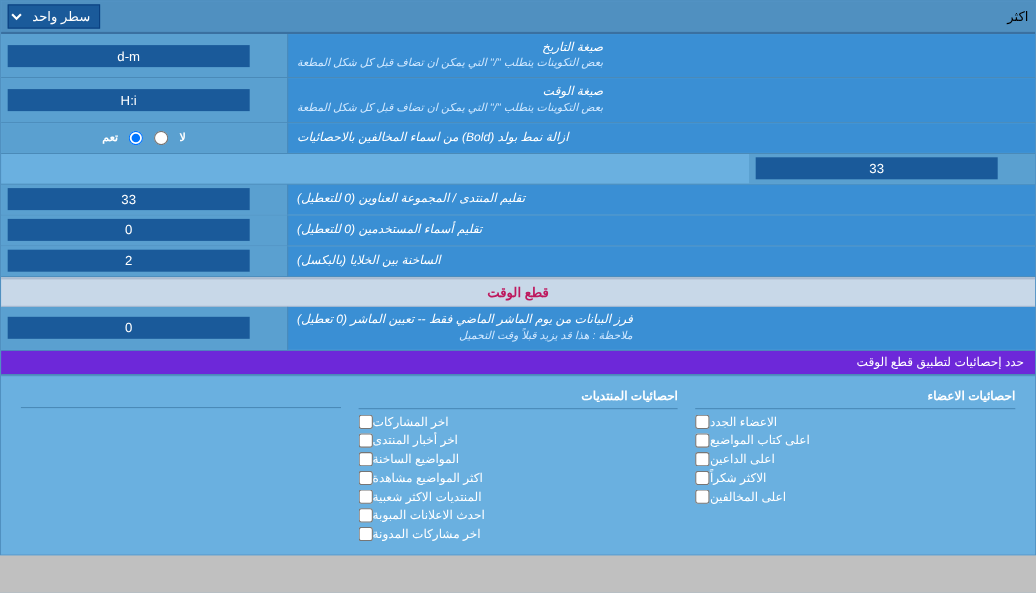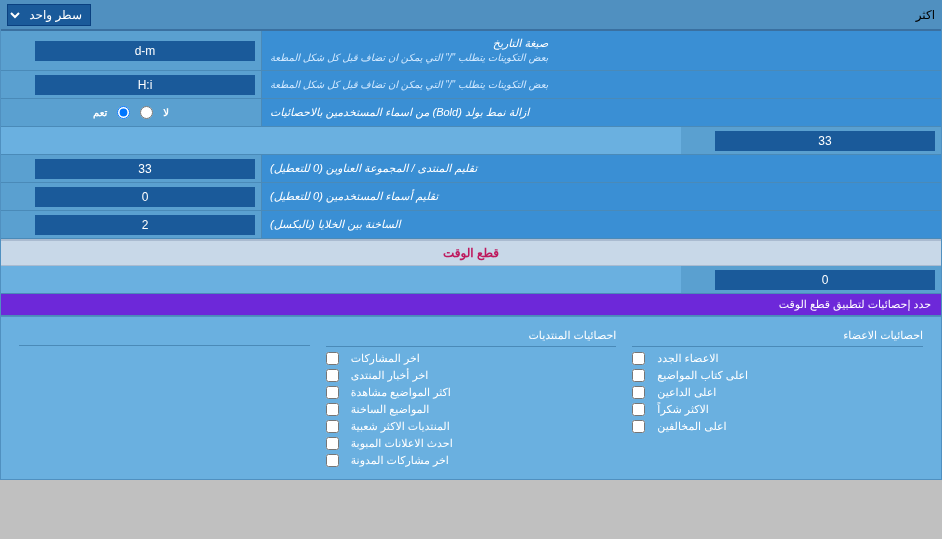--- a/index.html
+++ b/index.html
@@ -33,21 +33,21 @@
       font-size: 11px;
       line-height: 1.4;
       font-style: italic;
     }
     .row-input {
       width: 260px;
       min-width: 260px;
       background: #5aa0d0;
       display: flex;
       align-items: center;
-      justify-content: flex-start;
+      justify-content: flex-end;
       padding: 3px 6px;
     }
     .row-input input[type="text"] {
       width: 220px;
       background: #1a5a9a;
       color: #fff;
       border: none;
       padding: 3px 6px;
       text-align: center;
       font-size: 12px;
@@ -107,33 +107,33 @@
       display: grid;
       grid-template-columns: 1fr 1fr 1fr;
       gap: 0;
     }
     .checkbox-column {
       padding: 4px 8px;
     }
     .checkbox-item {
       display: flex;
       align-items: center;
-      gap: 12px;
+      gap: 0;
       padding: 2px 0;
       color: #fff;
       font-size: 11px;
       direction: rtl;
       justify-content: flex-end;
     }
     .checkbox-item input[type="checkbox"] {
       margin: 0;
     }
     .col-header {
       color: #fff;
-      font-weight: normal;
+      font-weight: bold;
       font-size: 11px;
       padding: 2px 0 4px 0;
       text-align: right;
       border-bottom: 1px solid #4a8ab8;
       margin-bottom: 3px;
     }
     .limit-row {
       background: #6d28d9;
       color: #fff;
       padding: 4px 10px;
@@ -172,31 +172,32 @@
       </div>
     </div>
     <div class="row-input">
       <input type="text" value="d-m" style="">
     </div>
   </div>
 
   <div class="row">
     <div class="row-label row-label-wide">
       <div>
+        <div>صيغة الوقت</div>
         <div class="row-label-note">بعض التكوينات يتطلب "/" التي يمكن ان تضاف قبل كل شكل المطعة</div>
       </div>
     </div>
     <div class="row-input">
       <input type="text" value="H:i" style="">
     </div>
   </div>
 
   <div class="row">
     <div class="row-label">
-      <div>ازالة نمط بولد (Bold) من اسماء المستخدمين بالاحصائيات</div>
+      <div>ازالة نمط بولد (Bold) من اسماء المخالفين بالاحصائيات</div>
     </div>
     <div class="radio-row-input">
       <span class="radio-label">لا</span>
       <input type="radio" name="bold_remove" style="">
       <input type="radio" name="bold_remove" checked="" style="">
       <span class="radio-label">تعم</span>
     </div>
   </div>
 
   <div class="row">
@@ -230,20 +231,26 @@
     <div class="row-input">
       <input type="text" value="2" style="">
     </div>
   </div>
 
   <div class="section-header">
     <span>قطع الوقت</span>
   </div>
 
   <div class="row">
+    <div class="row-label">
+      <div>
+        <div>فرز البيانات من يوم الماشر الماضي فقط -- تعيين الماشر (0 تعطيل)</div>
+        <div class="row-label-note">ملاحظة : هذا قد يزيد قبلاً وقت التحميل</div>
+      </div>
+    </div>
     <div class="row-input">
       <input type="text" value="0" style="">
     </div>
   </div>
 
   <div class="limit-row">
     <span>حدد إحصائيات لتطبيق قطع الوقت</span>
   </div>
 
   <div class="checkbox-area">
@@ -277,25 +284,25 @@
         <div class="col-header">احصائيات المنتديات</div>
         <div class="checkbox-item">
           <span>اخر المشاركات</span>
           <input type="checkbox" style="">
         </div>
         <div class="checkbox-item">
           <span>اخر أخبار المنتدى</span>
           <input type="checkbox" style="">
         </div>
         <div class="checkbox-item">
+          <span>المواضيع الساخنة</span>
+          <input type="checkbox" style="">
+        </div>
+        <div class="checkbox-item">
           <span>اكثر المواضيع مشاهدة</span>
-          <input type="checkbox" style="">
-        </div>
-        <div class="checkbox-item">
-          <span>المواضيع الساخنة</span>
           <input type="checkbox" style="">
         </div>
         <div class="checkbox-item">
           <span>المنتديات الاكثر شعبية</span>
           <input type="checkbox" style="">
         </div>
         <div class="checkbox-item">
           <span>احدث الاعلانات المبوبة</span>
           <input type="checkbox" style="">
         </div>

